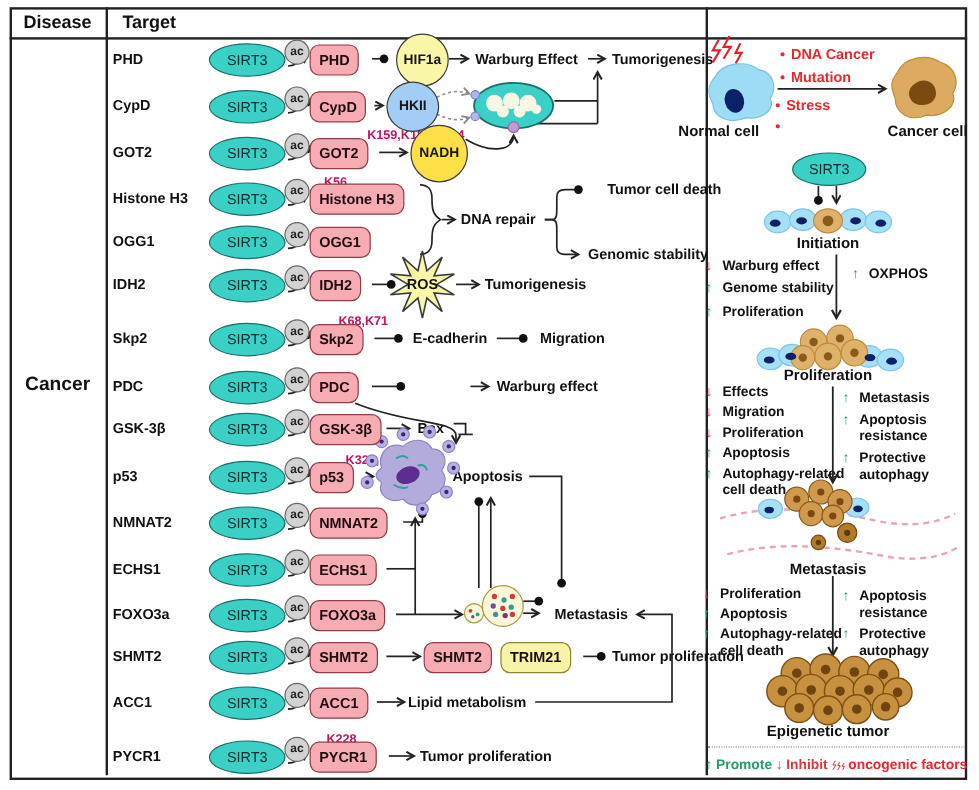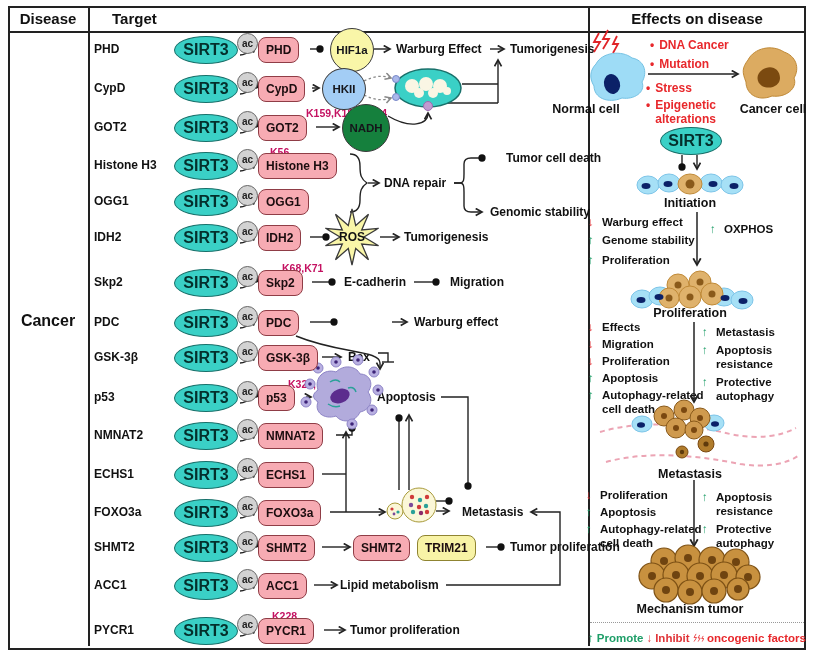--- a/index.html
+++ b/index.html
@@ -3,26 +3,26 @@
 <meta charset="utf-8">
 <style>
   html,body{margin:0;padding:0;background:#fff}
   .stage{position:relative;width:816px;height:658px;background:#fff;font-family:"Liberation Sans",sans-serif;overflow:hidden}
   .frame{position:absolute;border:2px solid #222;background:transparent}
   .vline{position:absolute;width:0;border-left:2px solid #222}
   .hline{position:absolute;height:0;border-top:2px solid #222}
   .hdr{position:absolute;font-weight:bold;font-size:15px;color:#111;text-align:center;white-space:nowrap}
   .lbl{position:absolute;font-weight:bold;font-size:12px;color:#111;white-space:nowrap;line-height:14px}
   .site{position:absolute;font-weight:bold;font-size:10.5px;color:#c41161;white-space:nowrap}
-  .sirt3{position:absolute;width:62px;height:26px;background:#3ad0c6;border:1.5px solid #19706a;border-radius:50%;display:flex;align-items:center;justify-content:center;font-weight:bold;font-size:16px;color:#042f2c;z-index:2}
+  .sirt3{position:absolute;width:62px;height:26px;background:#3ad0c6;border:1.5px solid #19706a;border-radius:50%;display:flex;align-items:center;justify-content:center;font-weight:normal;font-size:12px;color:#042f2c;z-index:2}
   .acc{position:absolute;width:19px;height:19px;background:#d2d2d2;border:1.2px solid #666;border-radius:50%;display:flex;align-items:center;justify-content:center;font-weight:bold;font-size:10px;color:#222;z-index:3}
   .pbox{position:absolute;height:24px;background:#f7abb3;border:1.5px solid #8f3d46;border-radius:8px;display:flex;align-items:center;justify-content:center;font-weight:bold;font-size:12px;color:#1c0d0f;padding:0 7px;z-index:2;white-space:nowrap}
   .ybox{background:#f8f3a6;border-color:#8f8431}
   .cnode{position:absolute;border-radius:50%;display:flex;align-items:center;justify-content:center;font-weight:bold;font-size:11.5px;border:1.4px solid #3a3a3a;color:#15151a;z-index:2;text-align:center}
-  .yellow{background:#f9f6a8}.blue{background:#a3cdf5}.purple{background:#15803d}
+  .yellow{background:#f9f6a8}.blue{background:#a3cdf5}.purple{background:#fde047}
   svg.art{position:absolute;left:0;top:0;z-index:1}
   .fx{position:absolute;display:flex;gap:4px;font-weight:bold;font-size:11.5px;color:#111;line-height:14px;align-items:flex-start}
   .fx .aw{flex:0 0 auto;width:10px}
   .up{color:#1e9e68}.down{color:#e03438}
   .redfx{position:absolute;display:flex;gap:5px;font-weight:bold;font-size:12px;color:#e8282c;line-height:14px}
   .stg{position:absolute;font-weight:bold;font-size:12.5px;color:#111;text-align:center;white-space:nowrap}
   .legend{position:absolute;display:flex;align-items:center;justify-content:center;gap:3px;font-weight:bold;font-size:11.5px;white-space:nowrap}
   .legend .red{color:#e8282c}
   .dotted{position:absolute;border-top:1.5px dotted #999}
 </style>
@@ -30,22 +30,21 @@
 <body>
 
 <div class="stage">
 
   <div class="frame" style="left:8px;top:6px;width:794px;height:640px"></div>
   <div class="hline" style="left:8px;top:31px;width:798px"></div>
   <div class="vline" style="left:88px;top:6px;height:640px"></div>
   <div class="vline" style="left:588px;top:6px;height:640px"></div>
 
   <div class="hdr" style="left:8px;top:10px;width:80px">Disease</div>
-  <div class="hdr" style="left:112px;top:10px;text-align:left">Target</div>
-  <div class="hdr" style="left:588px;top:10px;width:218px">Effects on disease</div>
+  <div class="hdr" style="left:102px;top:10px;text-align:left">Target</div>
 
   <div class="hdr" style="left:8px;top:312px;width:80px;font-size:16px">Cancer</div>
 
   <svg class="art" width="816" height="658" viewBox="0 0 816 658">
     <defs>
       <marker id="ah" viewBox="0 0 8 8" markerWidth="8" markerHeight="8" refX="5" refY="3" orient="auto">
         <path d="M0.5,0.5 L5,3 L0.5,5.5" fill="none" stroke="#222" stroke-width="1.2"></path>
       </marker>
       <marker id="ahg" viewBox="0 0 8 8" markerWidth="8" markerHeight="8" refX="5" refY="3" orient="auto">
         <path d="M0.5,0.5 L5,3 L0.5,5.5" fill="none" stroke="#888" stroke-width="1.2"></path>
@@ -422,38 +421,37 @@
   <div class="pbox" style="left:258px;top:573px">ACC1</div>
   <div class="lbl" style="left:340px;top:578px">Lipid metabolism</div>
 
   <div class="lbl" style="left:94px;top:623px">PYCR1</div>
   <div class="site" style="left:272px;top:610px">K228</div>
   <div class="sirt3" style="left:174px;top:617px">SIRT3</div>
   <div class="acc" style="left:237px;top:614px">ac</div>
   <div class="pbox" style="left:258px;top:618px">PYCR1</div>
   <div class="lbl" style="left:350px;top:623px">Tumor proliferation</div>
 
-  <div class="stg" style="left:546px;top:102px;width:80px">Normal cell</div>
+  <div class="stg" style="left:559px;top:102px;width:80px">Normal cell</div>
   <div class="stg" style="left:733px;top:102px;width:80px">Cancer cell</div>
 
   <div class="redfx" style="left:650px;top:38px">
     <span>•</span>
       <span>DNA Cancer</span>
   </div>
   <div class="redfx" style="left:650px;top:57px">
     <span>•</span>
       <span>Mutation</span>
   </div>
   <div class="redfx" style="left:646px;top:81px">
     <span>•</span>
       <span>Stress</span>
   </div>
   <div class="redfx" style="left:646px;top:98px">
     <span>•</span>
-      <span style="width:78px">Epigenetic alterations</span>
   </div>
 
   <div class="sirt3" style="left:660px;top:127px;width:60px">SIRT3</div>
 
   <div class="stg" style="left:640px;top:196px;width:100px">Initiation</div>
   <div class="fx" style="left:588px;top:215px">
     <span class="aw down">↓</span>
       <span>Warburg effect</span>
   </div>
   <div class="fx" style="left:588px;top:233px">
@@ -518,21 +516,21 @@
   </div>
   <div class="fx" style="left:702px;top:490px">
     <span class="aw up">↑</span>
       <span style="width:70px;white-space:normal">Apoptosis resistance</span>
   </div>
   <div class="fx" style="left:702px;top:522px">
     <span class="aw up">↑</span>
       <span style="width:70px;white-space:normal">Protective autophagy</span>
   </div>
 
-  <div class="stg" style="left:630px;top:602px;width:120px">Mechanism tumor</div>
+  <div class="stg" style="left:630px;top:602px;width:120px">Epigenetic tumor</div>
 
   <div class="dotted" style="left:590px;top:622px;width:214px"></div>
   <div class="legend" style="left:588px;top:628px;width:218px;height:20px">
     <span class="up">↑</span>
     <span class="up">Promote</span>
     <span class="down">↓</span>
     <span class="down">Inhibit</span>
     <svg width="22" height="18" viewBox="0 0 22 18">
       <polyline points="6,1 2,8 7,8 2,16" fill="none" stroke="#e8282c" stroke-width="1.6"></polyline>
       <polyline points="13,3 10,9 14,9 10,16" fill="none" stroke="#e8282c" stroke-width="1.6"></polyline>

